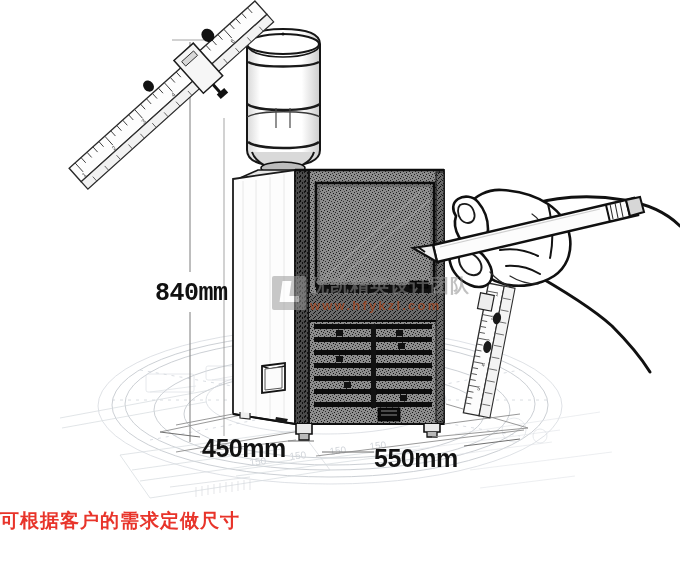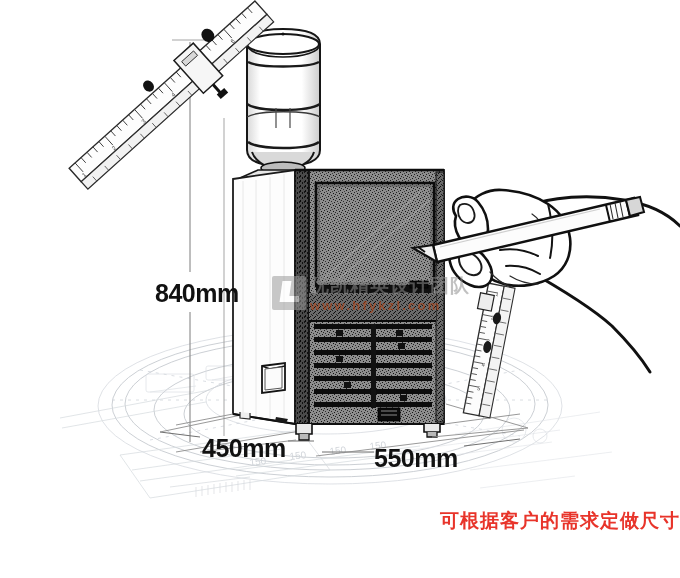--- a/index.html
+++ b/index.html
@@ -36,38 +36,39 @@
     font-family: "Liberation Sans", sans-serif;
     font-weight: 700;
     letter-spacing: -0.5px;
     white-space: nowrap;
     line-height: 1;
   }
   #label-height {
     left: 155px;
     top: 281px;
     font-size: 25px;
+    font-family: Liberation Mono, monospace;
   }
   #label-depth {
     left: 202px;
     top: 436px;
     font-size: 25px;
   }
   #label-width {
     left: 374px;
     top: 446px;
     font-size: 25px;
   }
   
   #caption {
     position: absolute;
     left: 0;
     right: 0;
     top: 508px;
-    text-align: right;
+    text-align: left;
     font-family: "DejaVu Sans", "Liberation Sans", sans-serif;
     font-size: 19px;
     font-weight: 700;
     letter-spacing: 1px;
     color: #e8342a;
     white-space: nowrap;
   }
   
   #watermark {
     position: absolute;

